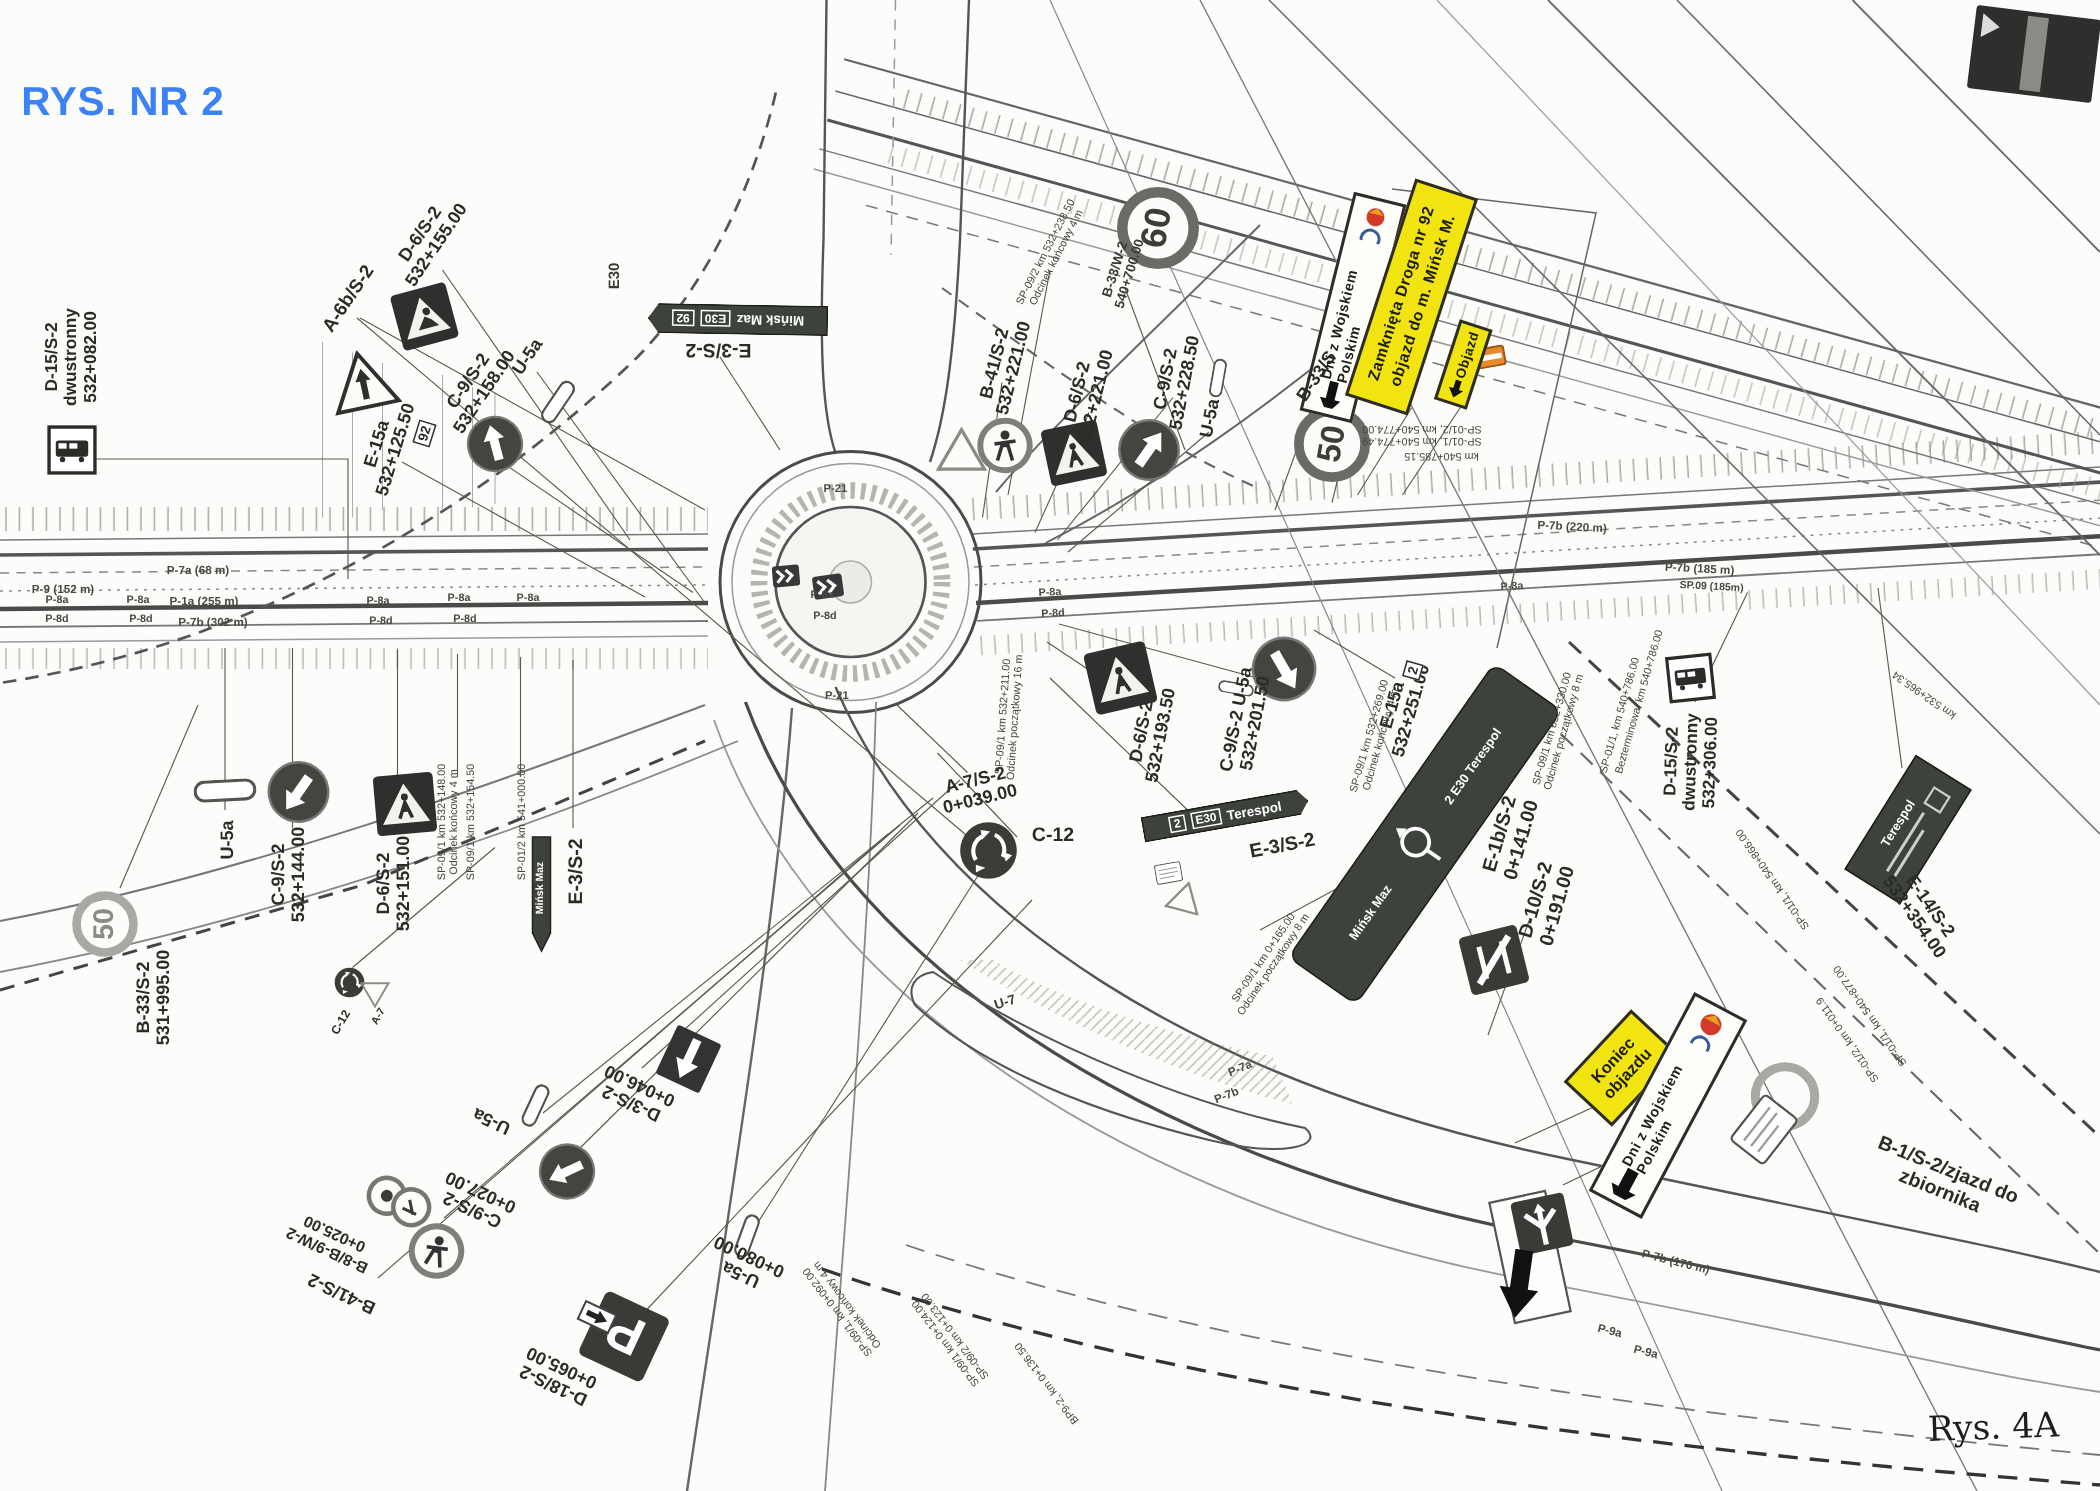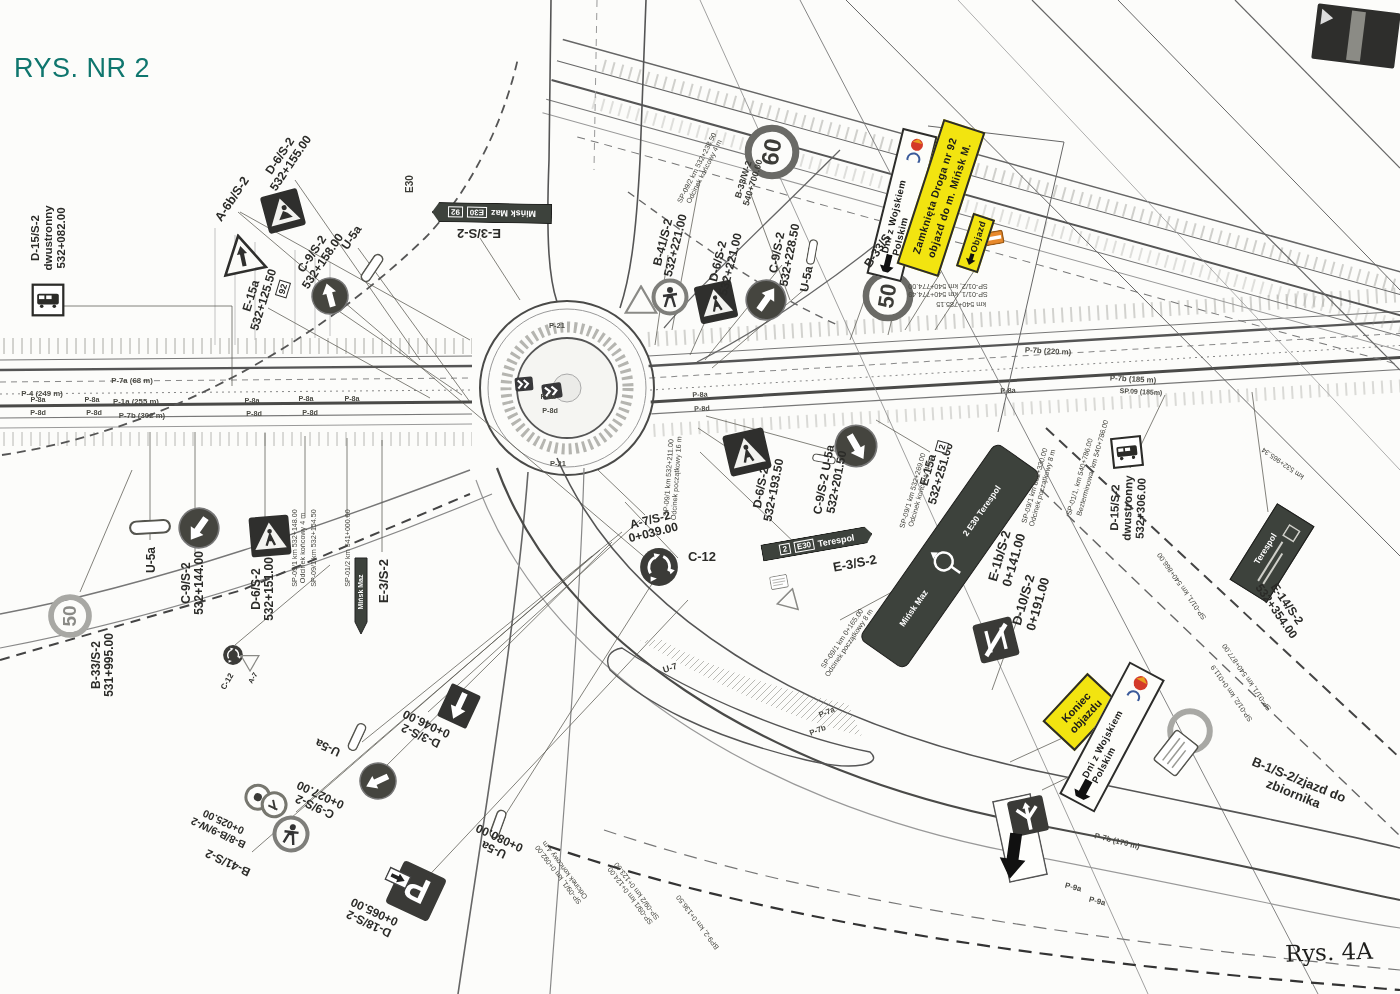--- a/index.html
+++ b/index.html
@@ -3,21 +3,21 @@
 <meta charset="utf-8">
 <style>
   html,body{margin:0;padding:0;background:#e8e8e6;}
   #stage{position:relative;width:1400px;height:994px;background:#fcfcfa;overflow:hidden;
          font-family:"Liberation Sans",sans-serif;}
   #lw{position:absolute;left:0;top:0;z-index:1;}
   .ic{position:absolute;z-index:2;line-height:0;}
   .board{position:absolute;z-index:3;box-sizing:border-box;}
   .an{position:absolute;z-index:4;white-space:pre-line;text-align:center;line-height:1.12;
       color:#2b2b28;font-weight:700;}
-  .an.title{color:#0f766e;font-weight:normal;letter-spacing:.5px;white-space:nowrap;}
+  .an.title{color:#3b82f6;font-weight:bold;letter-spacing:.5px;white-space:nowrap;}
   .an.fp{font-weight:500;color:#45453f;line-height:1.15;}
   .an.fp2{font-weight:700;color:#3a3a35;}
   .an.mk{font-weight:700;color:#4a4a44;white-space:nowrap;}
   .an.num{color:#3c3c38;}
   .an.num2{color:#8a8a86;}
   .an.box{border:1.5px solid #2e2e2c;background:#fff;padding:0 2px;white-space:nowrap;}
   .an.hand{font-family:"DejaVu Serif",serif;font-weight:400;color:#1d1d1b;white-space:nowrap;}
   .b-white{background:#fdfdfa;border:2px solid #2c2c2a;display:flex;flex-direction:column;
            align-items:center;justify-content:space-between;padding:4px 2px;}
   .b-yellow{background:#f2e410;border:2px solid #2c2c2a;display:flex;align-items:center;justify-content:center;}
@@ -554,21 +554,21 @@
     <div class="an fp" style="left: 562px; top: 872px; font-size: 7.2px; transform: translate(-50%, -50%) rotate(233deg);">SP-09/1, km 0+092.00
 Odcinek końcowy 4 m</div>
     <div class="an fp" style="left: 634px; top: 893px; font-size: 7.2px; transform: translate(-50%, -50%) rotate(233deg);">SP-09/1 km 0+124.00
 SP-09/2 km 0+123.00</div>
     <div class="an fp" style="left: 698px; top: 922px; font-size: 7.2px; transform: translate(-50%, -50%) rotate(233deg);">BP9-2, km 0+136.50</div>
     <div class="an fp" style="left: 1283px; top: 463px; font-size: 7.2px; transform: translate(-50%, -50%) rotate(215deg);">km 532+965.34</div>
     <div class="an fp" style="left: 1247px; top: 677px; font-size: 7.2px; transform: translate(-50%, -50%) rotate(235deg);">SP-01/1, km 540+877.00</div>
     <div class="an fp" style="left: 1232px; top: 693px; font-size: 7.2px; transform: translate(-50%, -50%) rotate(235deg);">SP-01/2, km 0+011.9</div>
     <div class="an fp" style="left: 1182px; top: 586px; font-size: 7.2px; transform: translate(-50%, -50%) rotate(235deg);">SP-01/1, km 540+866.00</div>
     <div class="an mk" style="left: 132px; top: 381px; font-size: 7.8px; transform: translate(-50%, -50%) rotate(0deg);">P-7a (68 m)</div>
-    <div class="an mk" style="left: 42px; top: 394px; font-size: 7.8px; transform: translate(-50%, -50%) rotate(0deg);">P-4 (249 m)</div>
+    <div class="an mk" style="left: 42px; top: 394px; font-size: 7.8px; transform: translate(-50%, -50%) rotate(0deg);">P-9 (152 m)</div>
     <div class="an mk" style="left: 136px; top: 402px; font-size: 7.8px; transform: translate(-50%, -50%) rotate(0deg);">P-1a (255 m)</div>
     <div class="an mk" style="left: 142px; top: 416px; font-size: 7.8px; transform: translate(-50%, -50%) rotate(0deg);">P-7b (302 m)</div>
     <div class="an mk" style="left: 1048px; top: 352px; font-size: 7.8px; transform: translate(-50%, -50%) rotate(3deg);">P-7b (220 m)</div>
     <div class="an mk" style="left: 1133px; top: 380px; font-size: 7.8px; transform: translate(-50%, -50%) rotate(3deg);">P-7b (185 m)</div>
     <div class="an mk" style="left: 1141px; top: 392px; font-size: 7px; transform: translate(-50%, -50%) rotate(3deg);">SP.09 (185m)</div>
     <div class="an mk" style="left: 827px; top: 713px; font-size: 7.8px; transform: translate(-50%, -50%) rotate(-22deg);">P-7a</div>
     <div class="an mk" style="left: 818px; top: 731px; font-size: 7.8px; transform: translate(-50%, -50%) rotate(-22deg);">P-7b</div>
     <div class="an mk" style="left: 1117px; top: 842px; font-size: 7.8px; transform: translate(-50%, -50%) rotate(14deg);">P-7b (170 m)</div>
     <div class="an mk" style="left: 1073px; top: 888px; font-size: 7.8px; transform: translate(-50%, -50%) rotate(14deg);">P-9a</div>
     <div class="an mk" style="left: 1097px; top: 902px; font-size: 7.8px; transform: translate(-50%, -50%) rotate(14deg);">P-9a</div>

